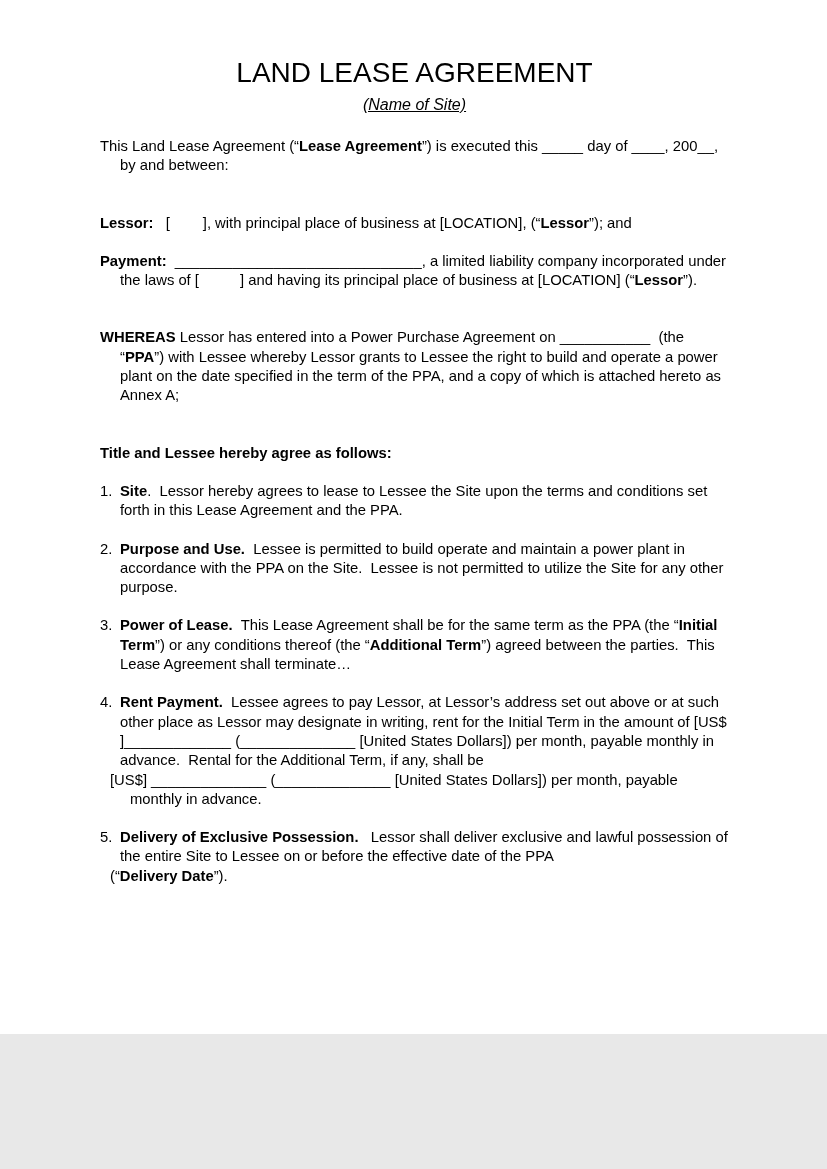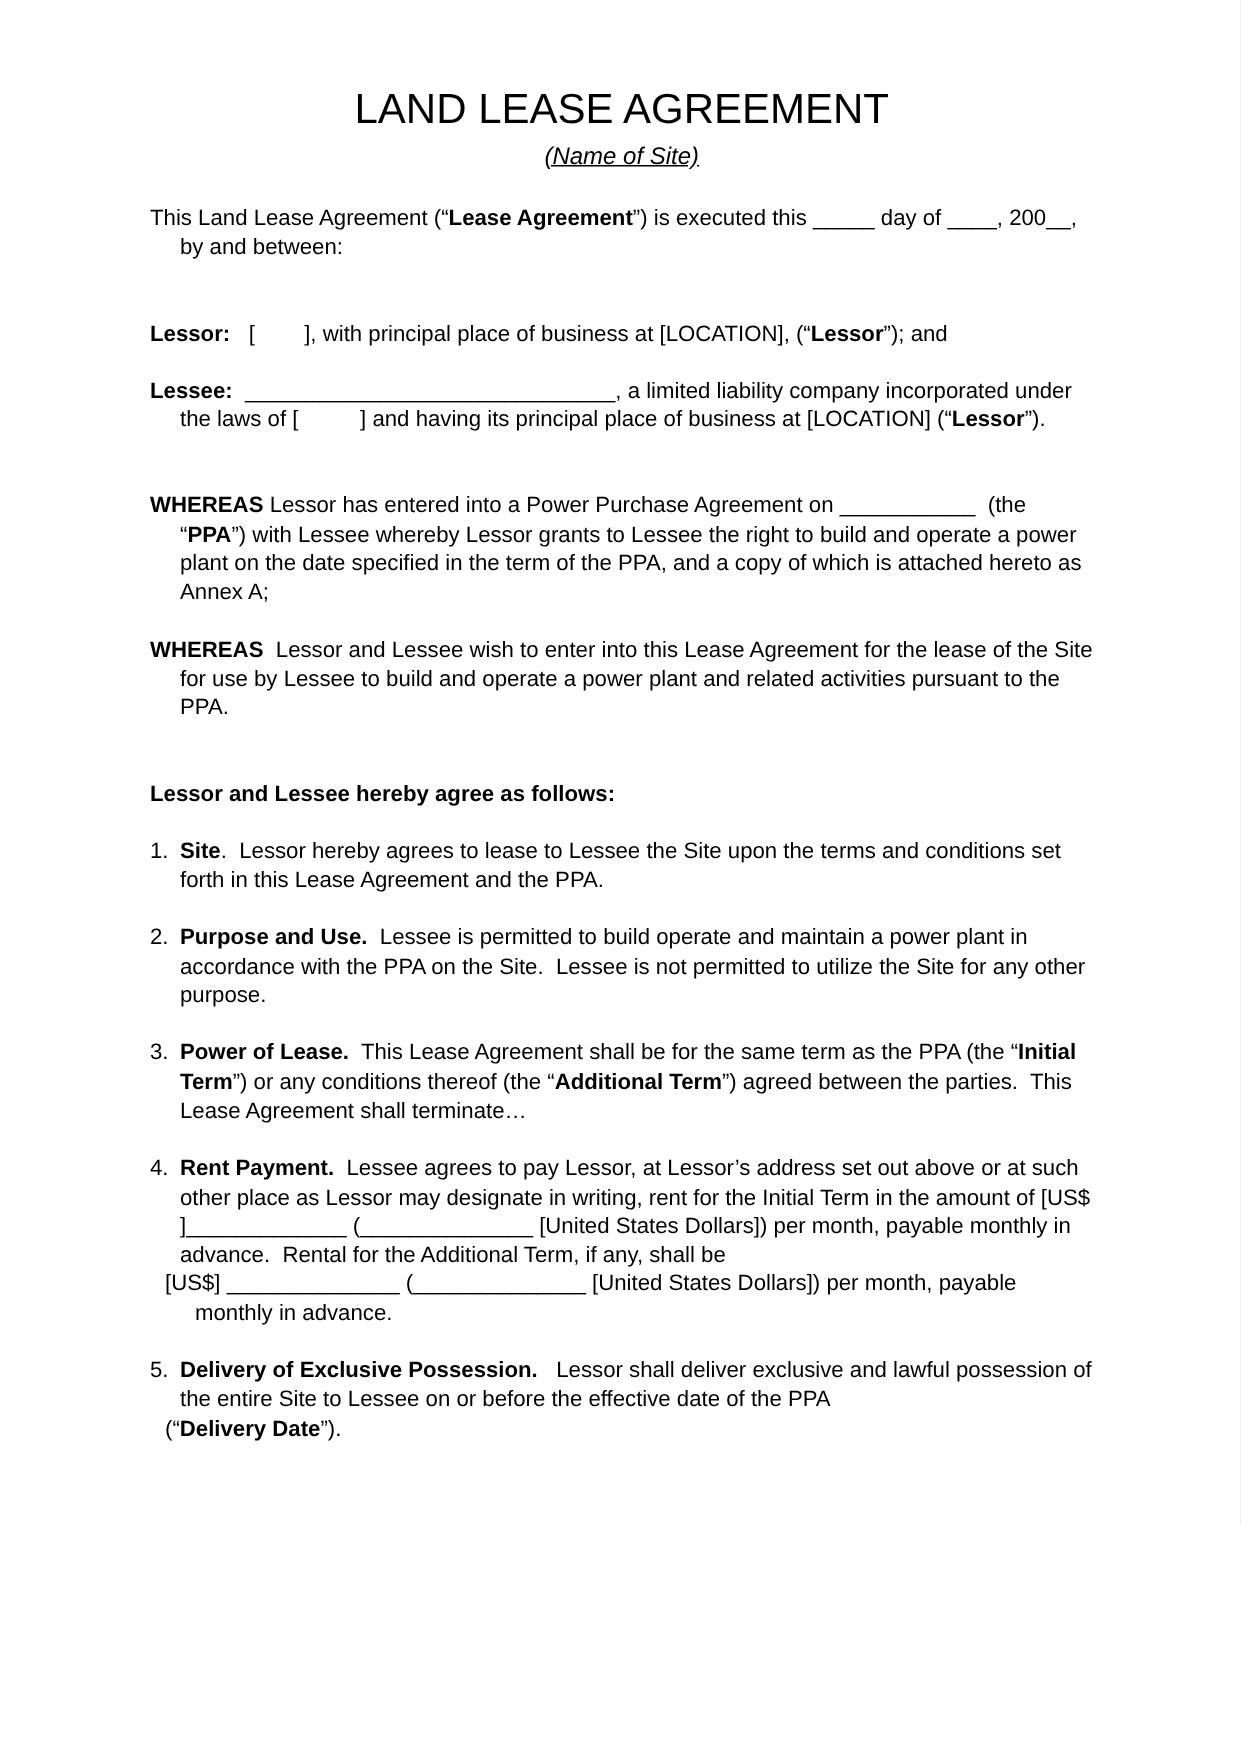--- a/index.html
+++ b/index.html
@@ -1,18 +1,18 @@
 <!DOCTYPE html>
 <html><head>
 <meta charset="utf-8">
 <style>
   html, body { margin: 0; padding: 0; background: #e8e8e8; }
   .page {
     width: 827px;
-    height: 1169px;
+    height: 1034px;
     box-sizing: border-box;
     margin: 0 auto;
     background: #ffffff;
     color: #000000;
     font-family: "Liberation Sans", sans-serif;
     font-size: 14.8px;
     line-height: 19.3px;
     padding: 55px 98px 30px 100px;
     overflow: hidden;
   }
@@ -50,28 +50,27 @@
 
 <div class="page">
 
   <div class="title">LAND LEASE AGREEMENT</div>
   <div class="subtitle">(Name of Site)</div>
 
   <p class="para intro-gap"><span>This Land Lease Agreement (“</span><b>Lease Agreement</b><span>”) is executed this _____ day of ____, 200__, by and between:</span></p>
 
   <p class="para gap-lg"><b>Lessor:</b><span>   [        ], with principal place of business at [LOCATION], (“</span><b>Lessor</b><span>”); and</span></p>
 
-  <p class="para"><b>Lessee:</b><span>  ______________________________, a limited liability company incorporated under the laws of [          ] and having its principal place of business at [LOCATION] (“</span><b>Lessor</b><span>”).</span></p>
+  <p class="para"><b>Payment:</b><span>  ______________________________, a limited liability company incorporated under the laws of [          ] and having its principal place of business at [LOCATION] (“</span><b>Lessor</b><span>”).</span></p>
 
   <p class="para gap-lg"><b>WHEREAS</b><span> Lessor has entered into a Power Purchase Agreement on ___________  (the “</span><b>PPA</b><span>”) with Lessee whereby Lessor grants to Lessee the right to build and operate a power plant on the date specified in the term of the PPA, and a copy of which is attached hereto as Annex A;</span></p>
 
 
-  <p class="para"><b>WHEREAS</b><span>  Lessor and Lessee wish to enter into this Lease Agreement for the lease of the Site for use by Lessee to build and operate a power plant and related activities pursuant to the PPA.</span></p>
 
-  <p class="para flush gap-lg heading">Lessor and Lessee hereby agree as follows:</p>
+  <p class="para flush gap-lg heading">Title and Lessee hereby agree as follows:</p>
 
   <p class="para"><span class="num">1.</span><b>Site</b><span>.  Lessor hereby agrees to lease to Lessee the Site upon the terms and conditions set forth in this Lease Agreement and the PPA.</span></p>
 
   <p class="para"><span class="num">2.</span><b>Purpose and Use.</b><span>  Lessee is permitted to build operate and maintain a power plant in accordance with the PPA on the Site.  Lessee is not permitted to utilize the Site for any other purpose.</span></p>
 
   <p class="para"><span class="num">3.</span><b>Power of Lease.</b><span>  This Lease Agreement shall be for the same term as the PPA (the “</span><b>Initial Term</b><span>”) or any conditions thereof (the “</span><b>Additional Term</b><span>”) agreed between the parties.  This Lease Agreement shall terminate…</span></p>
 
   <p class="para"><span class="num">4.</span><b>Rent Payment.</b><span>  Lessee agrees to pay Lessor, at Lessor’s address set out above or at such other place as Lessor may designate in writing, rent for the Initial Term in the amount of [US$ ]_____________ (______________ [United States Dollars]) per month, payable monthly in advance.  Rental for the Additional Term, if any, shall be</span></p>
 
   <p class="para gap-0"><span>[US$] ______________ (______________ [United States Dollars]) per month, payable monthly in advance.</span></p>

